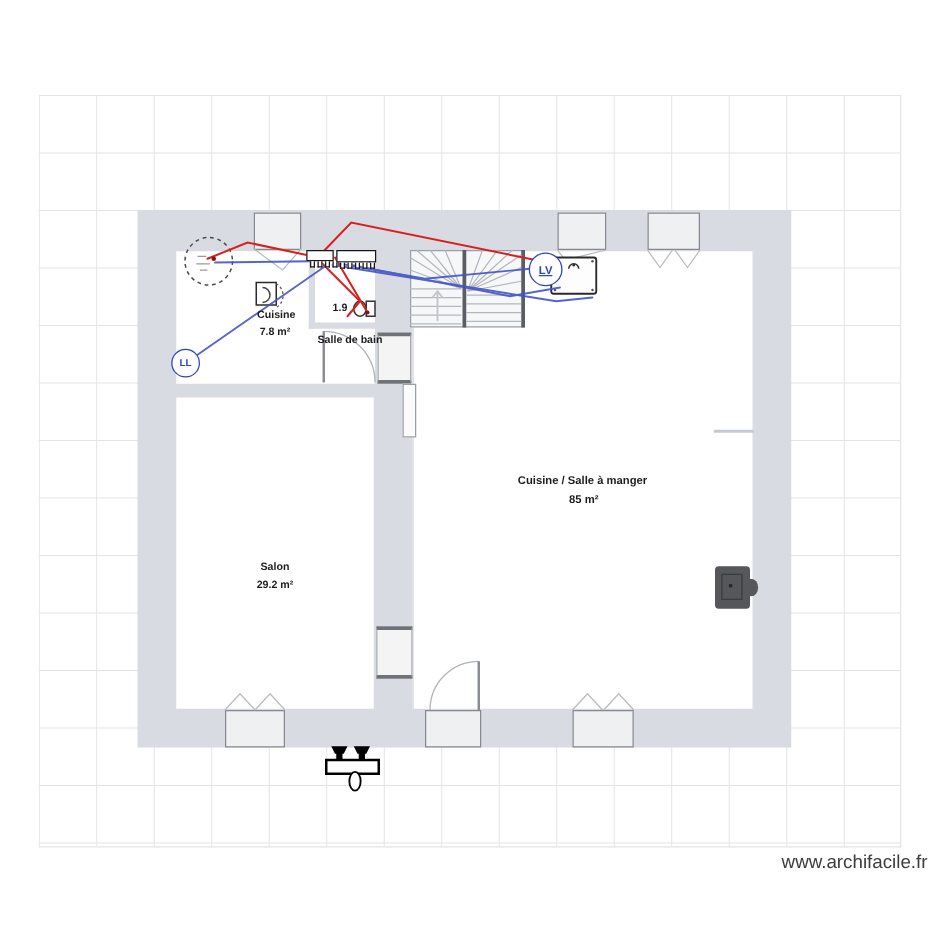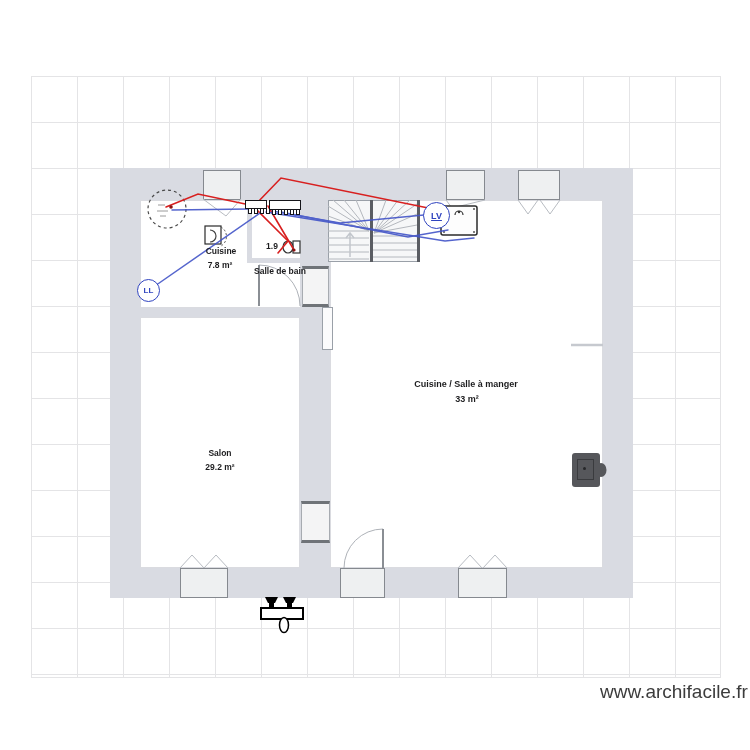--- a/index.html
+++ b/index.html
@@ -40,21 +40,21 @@
         display:flex;align-items:center;justify-content:center;font-weight:bold;box-sizing:border-box;}
   #ll{left:137px;top:279px;width:23px;height:23px;font-size:8px;}
   #lv{left:423px;top:202px;width:27px;height:27px;font-size:9px;text-decoration:underline;}
   
   #stove{left:572px;top:453px;width:28px;height:34px;background:#56575b;border-radius:3px;}
   #stove-inner{left:577px;top:459px;width:17px;height:21px;border:1.5px solid #3a3b3e;box-sizing:border-box;}
   #stove-dot{left:583px;top:467px;width:3px;height:3px;background:#26272a;border-radius:50%;}
   
   .lbl{transform:translateX(-50%);white-space:nowrap;font-weight:bold;color:#1c1c1e;font-size:8.5px;}
   .lbl.big{font-size:9px;}
-  #watermark{left:600px;top:681px;width:142px;text-align:right;font-size:19px;color:#3c3c3c;}
+  #watermark{left:600px;top:681px;width:142px;text-align:right;font-size:15px;color:#3c3c3c;}
   svg.overlay{position:absolute;left:0;top:0;}
 </style>
 </head>
 <body>
 
 <div id="stage">
 
   <div id="grid" class="abs"></div>
 
   <div id="building" class="abs"></div>
@@ -195,17 +195,17 @@
   <div class="abs lbl" style="left:221px;top:246px;">Cuisine</div>
   <div class="abs lbl" style="left:220px;top:260px;">7.8 m²</div>
 
   <div class="abs lbl" style="left:280px;top:226px;margin-top:40px;">Salle de bain</div>
   <div class="abs lbl" style="left:272px;top:241px;">1.9</div>
 
   <div class="abs lbl" style="left:220px;top:448px;">Salon</div>
   <div class="abs lbl" style="left:220px;top:462px;">29.2 m²</div>
 
   <div class="abs lbl big" style="left:466px;top:379px;">Cuisine / Salle à manger</div>
-  <div class="abs lbl big" style="left:467px;top:394px;">33 m²</div>
+  <div class="abs lbl big" style="left:467px;top:394px;">85 m²</div>
 
   <div id="watermark" class="abs">www.archifacile.fr</div>
 
 </div>
 
 </body></html>

